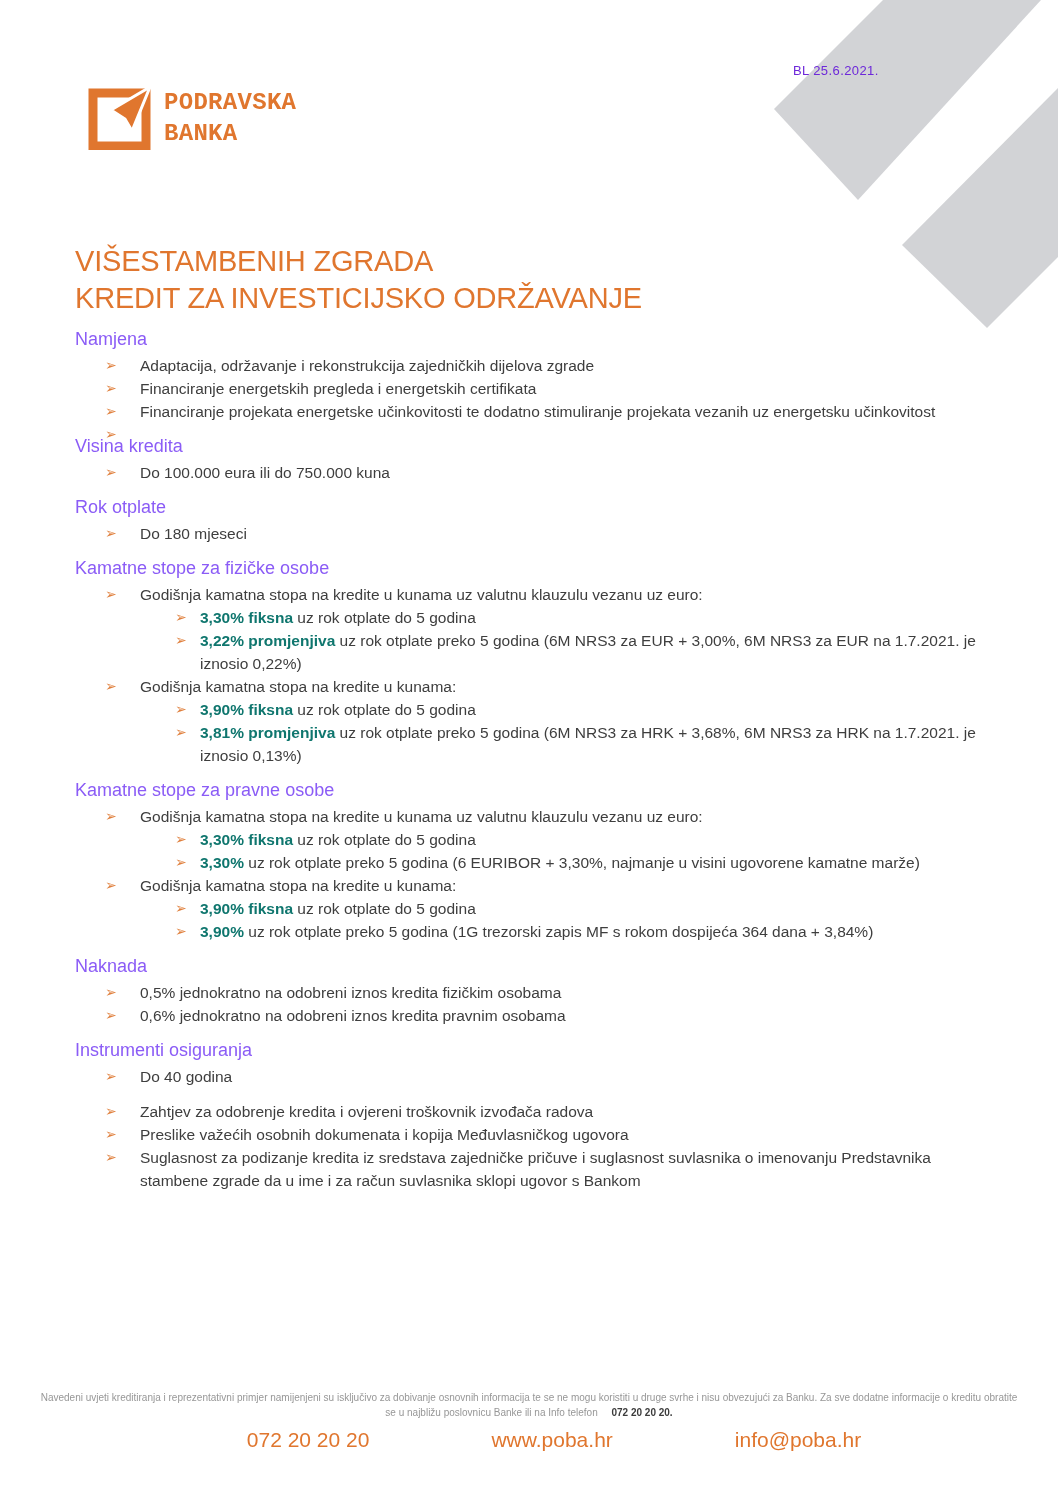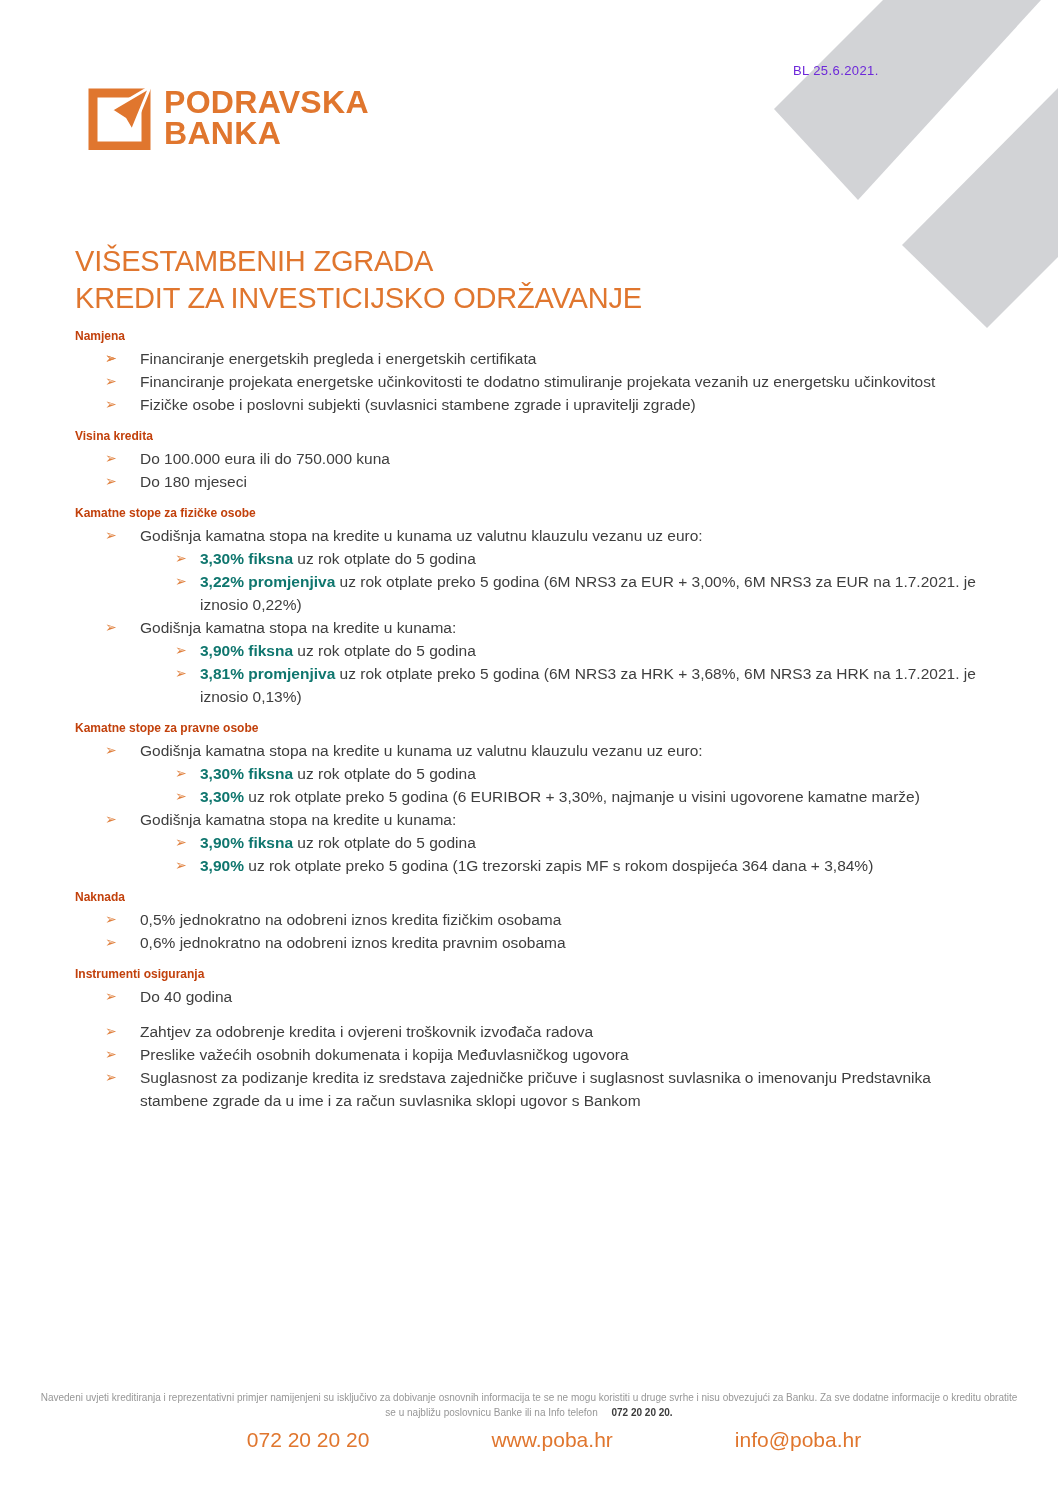--- a/index.html
+++ b/index.html
@@ -8,30 +8,30 @@
     width:1058px; height:1497px; position:relative; overflow:hidden;
     background:#ffffff; color:#3e3e3e;
     font-family:"Liberation Sans", sans-serif;
   }
   
   .decor { position:absolute; top:0; right:0; width:318px; height:340px; }
   .date-note { position:absolute; top:63px; left:793px; font-size:13px; color:#6d28d9; letter-spacing:.4px; z-index:2; }
 
   
   .logo-row { position:absolute; top:86px; left:88px; display:flex; align-items:center; gap:12px; z-index:2; }
-  .brand-name { color:#e0762e; font-weight:700; font-size:32px; line-height:31px; letter-spacing:.3px; }
+  .brand-name { color:#e0762e; font-weight:700; font-size:24px; line-height:31px; letter-spacing:.3px;font-family:Liberation Mono, monospace; }
 
   
   .page-title { position:absolute; top:224px; left:75px; color:#e0762e; font-size:29px; line-height:37px; font-weight:400; letter-spacing:-.2px; z-index:2; }
 
   
   .sections { position:absolute; top:316px; left:75px; width:912px; font-size:15.5px; z-index:2; }
   section { margin:0; }
   section.gap { margin-top:12px; }
-  h2.heading { color:#c2410c; font-size:12px; font-weight:700; margin:13px 0 4px 0; }
+  h2.heading { color:#8b5cf6; font-size:18px; font-weight:400; margin:13px 0 4px 0; }
   ul { list-style:none; margin:0; padding:0; }
   li { position:relative; line-height:23px; margin:0; }
   li.l1 { padding-left:65px; }
   li.l1 > .arrow { position:absolute; left:30px; top:0; color:#e0813f; font-size:14px; }
   ul.sub { margin:0; }
   li.l2 { padding-left:60px; }
   li.l2 > .arrow { position:absolute; left:35px; top:0; color:#e0813f; font-size:14px; }
   b { font-weight:700; color:#0f766e; }
 
   
@@ -63,37 +63,38 @@
 
 <h1 class="page-title">
   <div>VIŠESTAMBENIH ZGRADA</div>
   <div>KREDIT ZA INVESTICIJSKO ODRŽAVANJE</div>
 </h1>
 
 <main class="sections">
     <section class="section">
       <h2 class="heading">Namjena</h2>
       <ul>
-        <li class="l1"><span class="arrow">➢</span></li>
+        <li class="l1"><span class="arrow">➢</span><span>Adaptacija, održavanje i rekonstrukcija zajedničkih dijelova zgrade</span></li>
         <li class="l1"><span class="arrow">➢</span><span>Financiranje energetskih pregleda i energetskih certifikata</span></li>
         <li class="l1"><span class="arrow">➢</span><span>Financiranje projekata energetske učinkovitosti te dodatno stimuliranje projekata vezanih uz energetsku učinkovitost</span></li>
       </ul>
     </section>
     <section class="section">
       <ul>
-        <li class="l1"><span class="arrow">➢</span><span>Fizičke osobe i poslovni subjekti (suvlasnici stambene zgrade i upravitelji zgrade)</span></li>
+        <li class="l1"><span class="arrow">➢</span></li>
       </ul>
     </section>
     <section class="section">
       <h2 class="heading">Visina kredita</h2>
       <ul>
         <li class="l1"><span class="arrow">➢</span><span>Do 100.000 eura ili do 750.000 kuna</span></li>
       </ul>
     </section>
     <section class="section">
+      <h2 class="heading">Rok otplate</h2>
       <ul>
         <li class="l1"><span class="arrow">➢</span><span>Do 180 mjeseci</span></li>
       </ul>
     </section>
     <section class="section">
       <h2 class="heading">Kamatne stope za fizičke osobe</h2>
       <ul>
         <li class="l1"><span class="arrow">➢</span><span>Godišnja kamatna stopa na kredite u kunama uz valutnu klauzulu vezanu uz euro:</span><ul class="sub">
             <li class="l2"><span class="arrow">➢</span><span><b>3,30% fiksna</b> uz rok otplate do 5 godina</span></li>
             <li class="l2"><span class="arrow">➢</span><span><b>3,22% promjenjiva</b> uz rok otplate preko 5 godina (6M NRS3 za EUR + 3,00%, 6M NRS3 za EUR na 1.7.2021. je iznosio 0,22%)</span></li>

